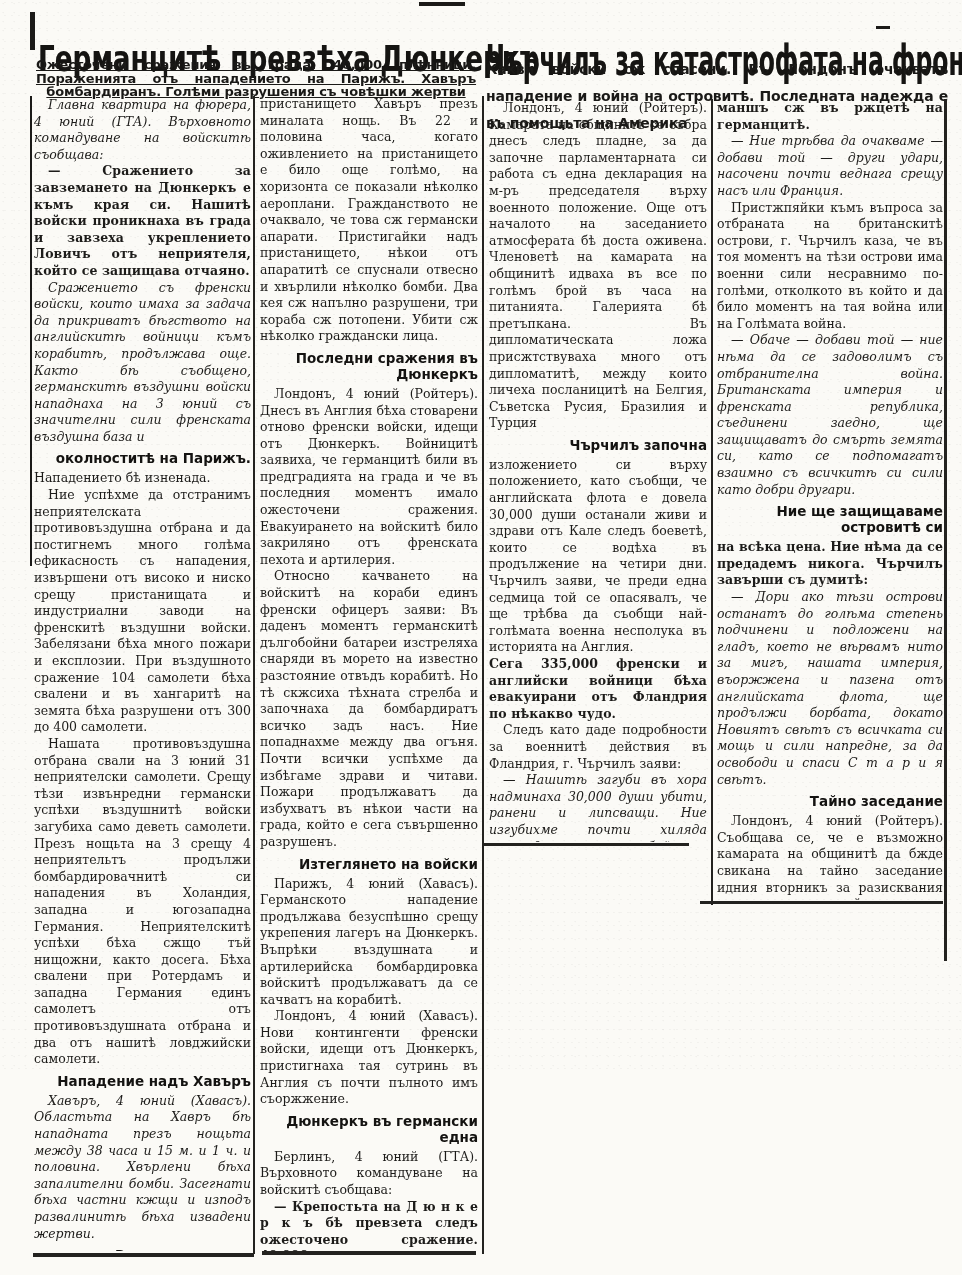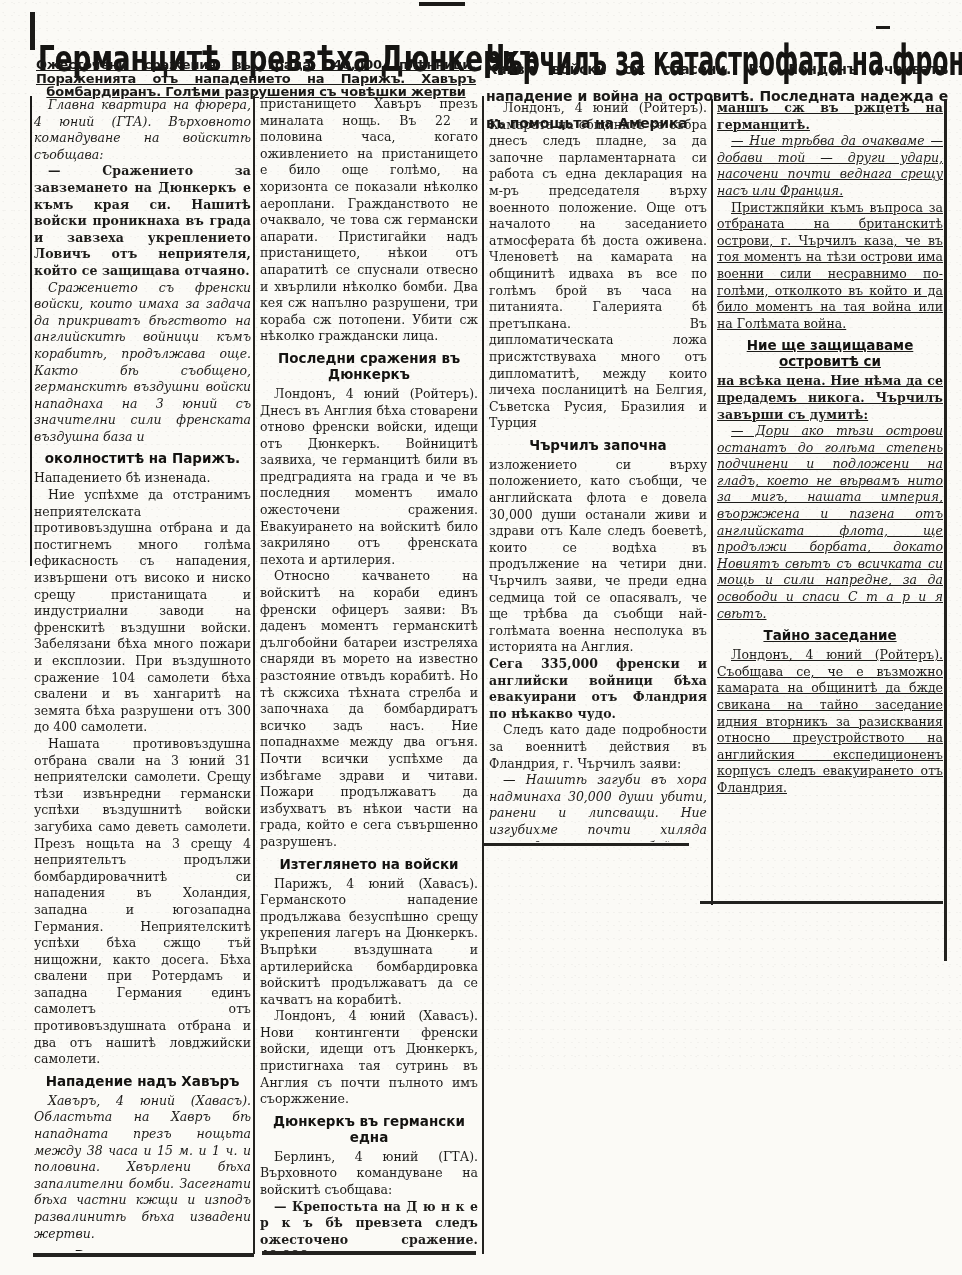--- a/index.html
+++ b/index.html
@@ -44,31 +44,31 @@
   .col{
     position:absolute;
     overflow:hidden;
     font-size:12.5px;
     line-height:16.6px;
     text-align:justify;
   }
   .col-1{left:34px;top:97px;width:217px;height:1154px;}
   .col-2{left:260px;top:96px;width:218px;height:1155px;}
   .col-3{left:489px;top:100px;width:218px;height:742px;}
-  .col-4{left:717px;top:100px;width:226px;height:800px;text-decoration:underline;}
+  .col-4{left:717px;top:100px;width:226px;height:800px;}
   .col p{margin:0;text-indent:14px;}
   .col p.noindent{text-indent:0;}
   .col p.italic{font-style:italic;}
   .col p.bold{font-weight:bold;letter-spacing:0.1px;}
   .col p.heading{
     font-family:"DejaVu Sans", sans-serif;
     font-weight:bold;
     font-size:13.5px;
     line-height:16px;
-    text-align:center;
+    text-align:right;
     text-indent:0;
     margin:5px 0 4px 0;
     color:#141311;
   }
   .rule{position:absolute;background:#23221f;}
   .mark{position:absolute;background:#1b1a18;}
 </style>
 </head>
 <body>
 
@@ -109,20 +109,21 @@
       <p class="heading">Чърчилъ започна</p>
       <p class="normal noindent">изложението си върху положението, като съобщи, че английската флота е довела 30,000 души останали живи и здрави отъ Кале следъ боеветѣ, които се водѣха въ продължение на четири дни. Чърчилъ заяви, че преди една седмица той се опасявалъ, че ще трѣбва да съобщи най-голѣмата военна несполука въ историята на Англия.</p>
       <p class="bold noindent">Сега 335,000 френски и английски войници бѣха евакуирани отъ Фландрия по нѣкакво чудо.</p>
       <p class="normal">Следъ като даде подробности за военнитѣ действия въ Фландрия, г. Чърчилъ заяви:</p>
       <p class="italic">— Нашитѣ загуби въ хора надминаха 30,000 души убити, ранени и липсващи. Ние изгубихме почти хиляда оржждия и всички бойни и транспортни коли на северъ.</p>
     </div>
   <div class="col col-4">
       <p class="bold noindent">маншъ сж въ ржцетѣ на германцитѣ.</p>
       <p class="italic">— Ние трѣбва да очакваме — добави той — други удари, насочени почти веднага срещу насъ или Франция.</p>
       <p class="normal">Пристжпяйки къмъ въпроса за отбраната на британскитѣ острови, г. Чърчилъ каза, че въ тоя моментъ на тѣзи острови има военни сили несравнимо по-голѣми, отколкото въ който и да било моментъ на тая война или на Голѣмата война.</p>
+      <p class="italic">— Обаче — добави той — ние нѣма да се задоволимъ съ отбранителна война. Британската империя и френската република, съединени заедно, ще защищаватъ до смърть земята си, като се подпомагатъ взаимно съ всичкитѣ си сили като добри другари.</p>
       <p class="heading">Ние ще защищаваме островитѣ си</p>
       <p class="bold noindent">на всѣка цена. Ние нѣма да се предадемъ никога. Чърчилъ завърши съ думитѣ:</p>
       <p class="italic">— Дори ако тѣзи острови останатъ до голѣма степень подчинени и подложени на гладъ, което не вѣрвамъ нито за мигъ, нашата империя, въоржжена и пазена отъ английската флота, ще продължи борбата, докато Новиятъ свѣтъ съ всичката си мощь и сили напредне, за да освободи и спаси С т а р и я свѣтъ.</p>
       <p class="heading">Тайно заседание</p>
       <p class="normal">Лондонъ, 4 юний (Ройтеръ). Съобщава се, че е възможно камарата на общинитѣ да бжде свикана на тайно заседание идния вторникъ за разисквания относно преустройството на английския експедиционенъ корпусъ следъ евакуирането отъ Фландрия.</p>
     </div>
 
   <div class="rule" style="left:253px;top:96px;width:2px;height:1158px;"></div>
   <div class="rule" style="left:482px;top:96px;width:2px;height:1158px;"></div>
   <div class="rule" style="left:711px;top:99px;width:2px;height:806px;"></div>

